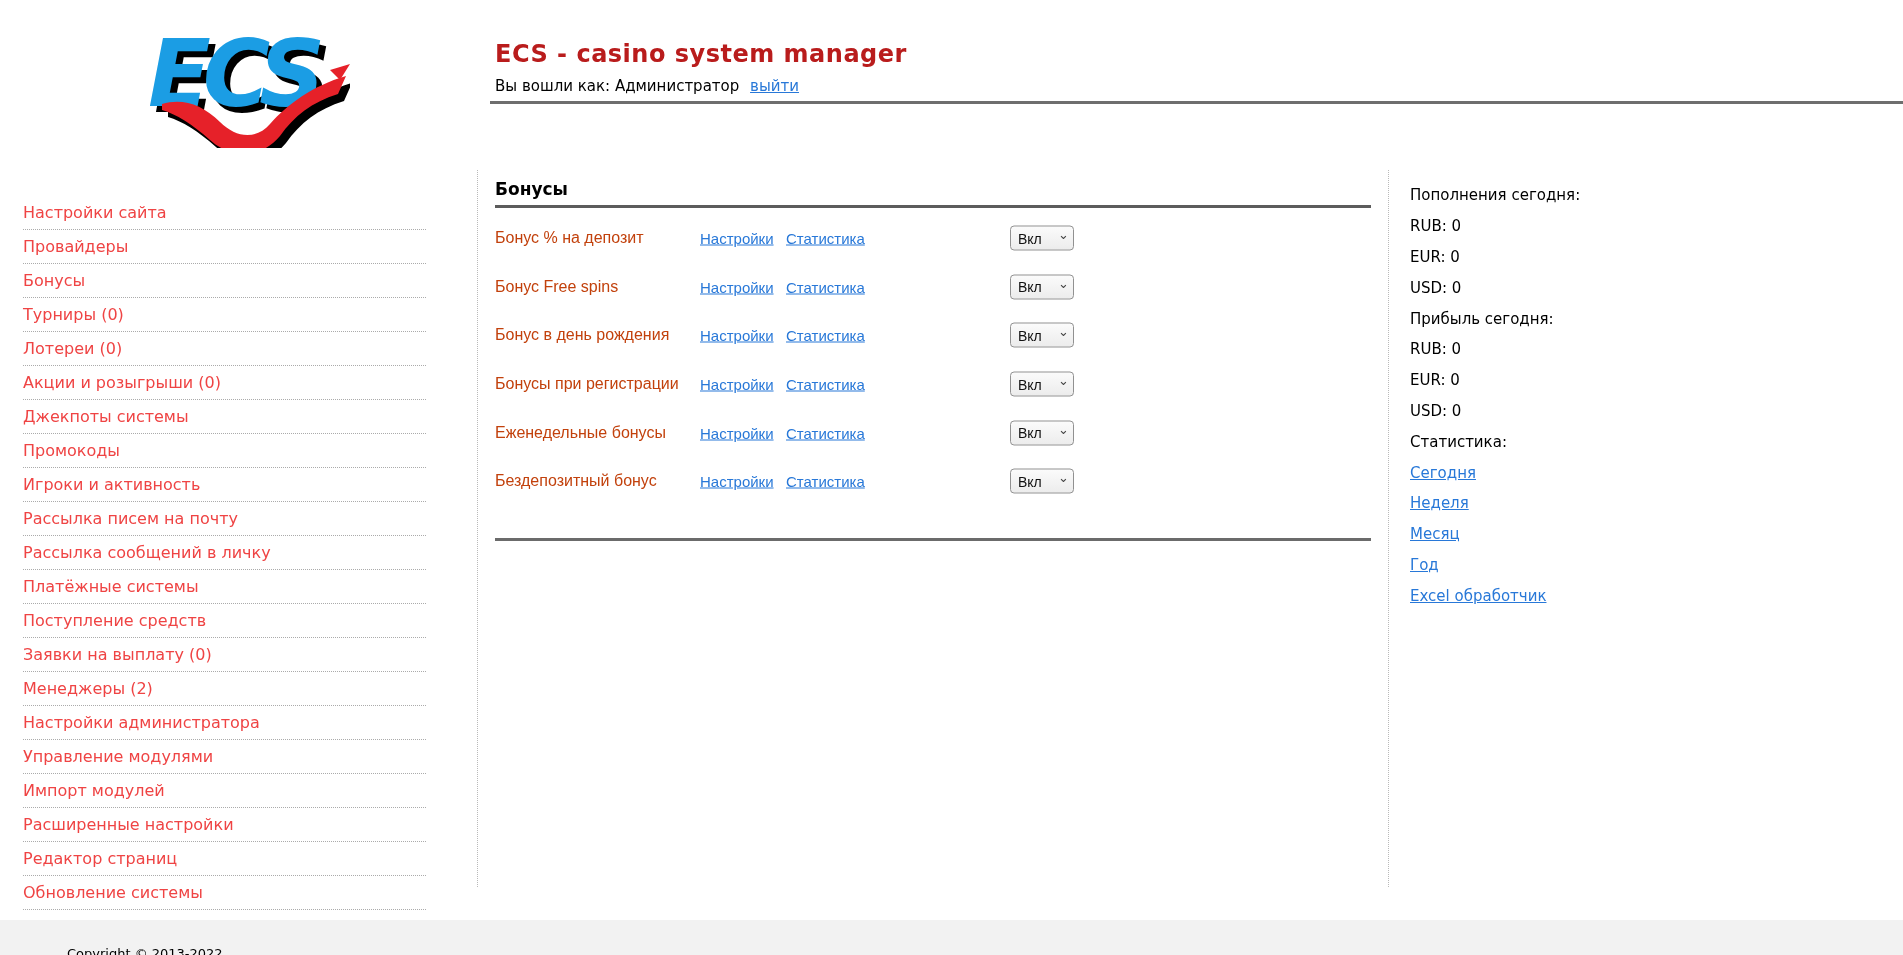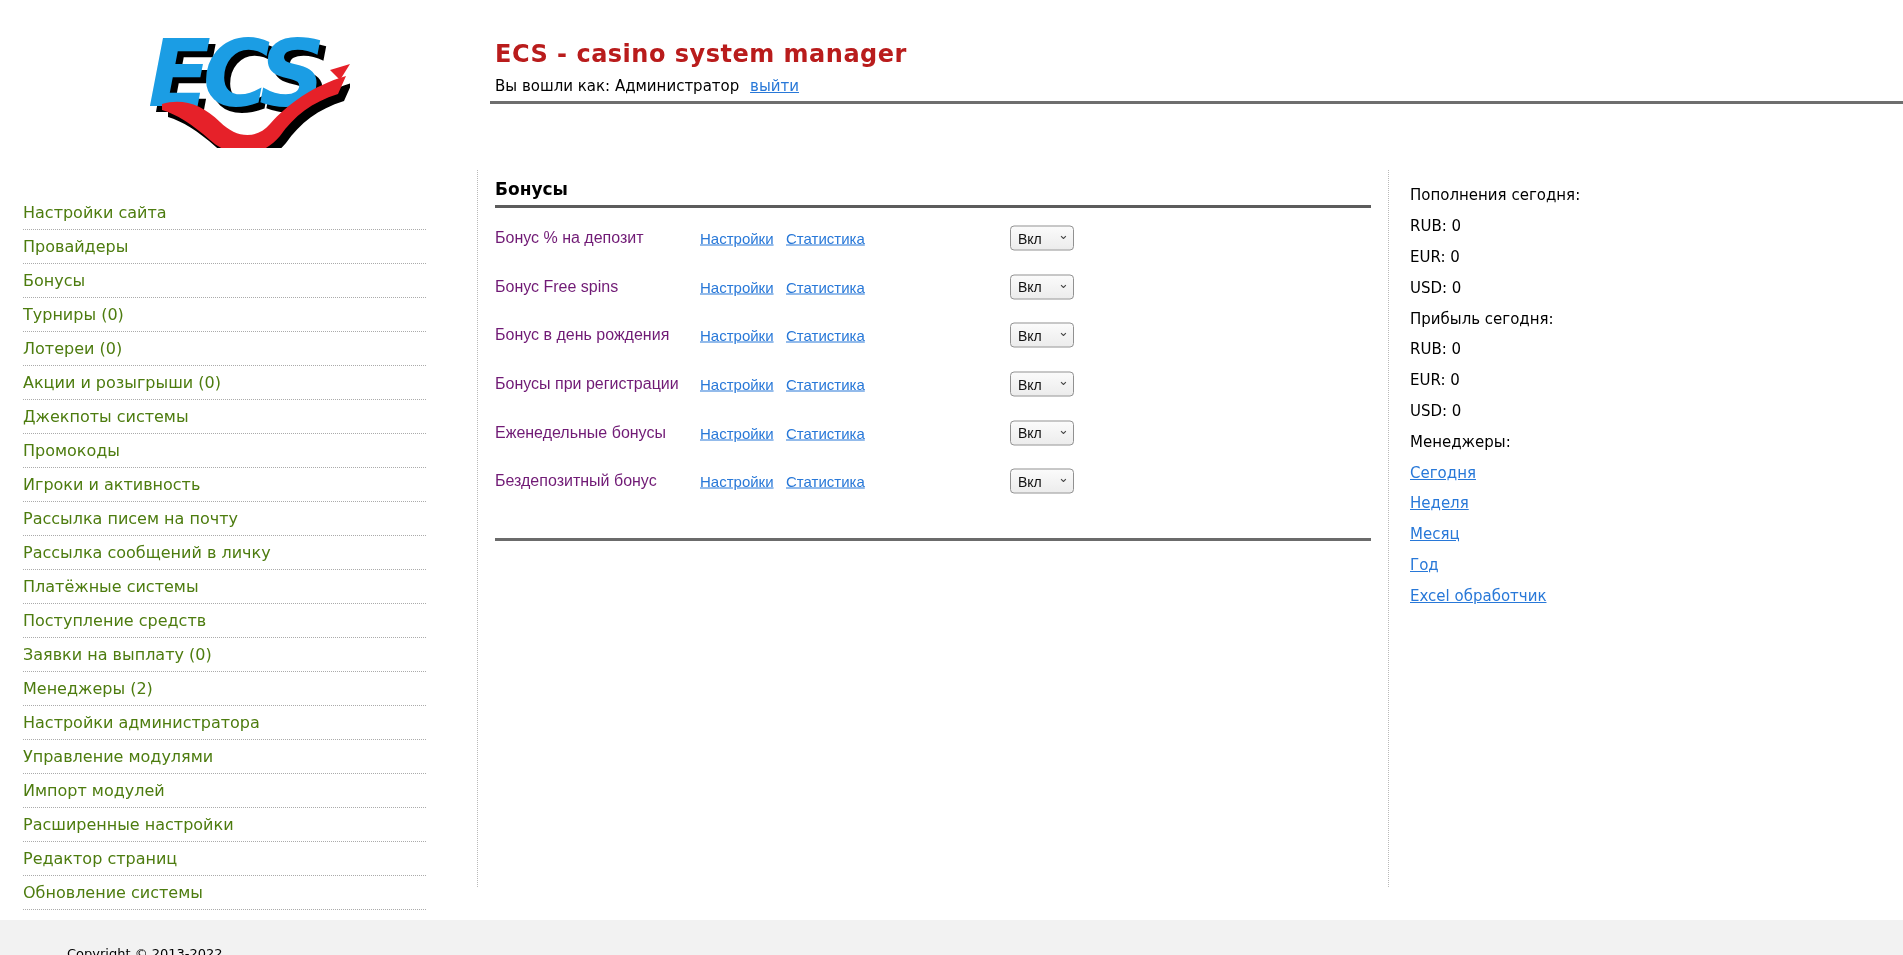--- a/index.html
+++ b/index.html
@@ -10,33 +10,33 @@
   
   .logo { position:absolute; left:138px; top:14px; width:212px; height:134px; cursor:pointer; }
   .app-title { position:absolute; left:495px; top:40px; font-size:24px; font-weight:bold; letter-spacing:.5px; color:#b91c1c; }
   .login-line { position:absolute; left:495px; top:77px; font-size:15px; font-weight:normal; color:#000; }
   .login-line a { margin-left:6px; }
   a.lnk { color:#2878d8; text-decoration:underline; cursor:pointer; }
   .header-rule { position:absolute; left:490px; top:101px; width:1413px; height:3px; background:#6e6e6e; }
 
   
   .sidebar { position:absolute; left:23px; top:196px; width:403px; list-style:none; }
-  .sidebar li { font-size:16px; color:#4d7c0f; padding:8px 0 7px 0; border-bottom:1px dotted #ababab; cursor:pointer; line-height:18px; }
+  .sidebar li { font-size:16px; color:#ef4444; padding:8px 0 7px 0; border-bottom:1px dotted #ababab; cursor:pointer; line-height:18px; }
 
   
   .vsep { position:absolute; top:170px; height:717px; width:0; border-left:1px dotted #b9b9b9; }
   .vsep.one { left:477px; } .vsep.two { left:1388px; }
 
   
   .main-title { position:absolute; left:495px; top:179px; font-size:17px; font-weight:bold; color:#000; }
   .main-title-rule { position:absolute; left:495px; top:205px; width:876px; height:3px; background:#5c5c5c; }
   .rows { position:absolute; left:495px; top:214px; width:876px; }
   .bonus-row { position:relative; height:48.6px; }
   .bonus-row .lbl { position:absolute; left:0; top:50%; transform:translateY(-50%);
-      font-family:"Liberation Sans", sans-serif; font-size:16px; color:#701a75; }
+      font-family:"Liberation Sans", sans-serif; font-size:16px; color:#c2410c; }
   .bonus-row .l1 { position:absolute; left:205px; top:50%; transform:translateY(-50%);
       font-family:"Liberation Sans", sans-serif; font-size:15px; }
   .bonus-row .l2 { position:absolute; left:291px; top:50%; transform:translateY(-50%);
       font-family:"Liberation Sans", sans-serif; font-size:15px; }
   .sel-wrap { position:absolute; left:515px; top:50%; transform:translateY(-50%); width:64px; height:25px; }
   .sel-wrap select { width:100%; height:100%; appearance:none; -webkit-appearance:none;
       border:1px solid #919191; border-radius:4px; background:linear-gradient(#fbfbfb,#ececec);
       font-family:"Liberation Sans", sans-serif; font-size:14px; color:#111; padding:0 8px 0 7px; cursor:pointer; }
   .sel-wrap .chev { position:absolute; right:5px; top:1px; font-size:13px; color:#444; pointer-events:none; }
   .bottom-rule { position:absolute; left:495px; top:538px; width:876px; height:3px; background:#6b6b6b; }
@@ -189,21 +189,21 @@
 
   <div class="rpanel">
     <div class="line hd">Пополнения сегодня:</div>
     <div class="line">RUB: 0</div>
     <div class="line">EUR: 0</div>
     <div class="line">USD: 0</div>
     <div class="line hd">Прибыль сегодня:</div>
     <div class="line">RUB: 0</div>
     <div class="line">EUR: 0</div>
     <div class="line">USD: 0</div>
-    <div class="line hd">Менеджеры:</div>
+    <div class="line hd">Статистика:</div>
     <div class="line">
         <a class="lnk">Сегодня</a>
       </div>
     <div class="line">
         <a class="lnk">Неделя</a>
       </div>
     <div class="line">
         <a class="lnk">Месяц</a>
       </div>
     <div class="line">

